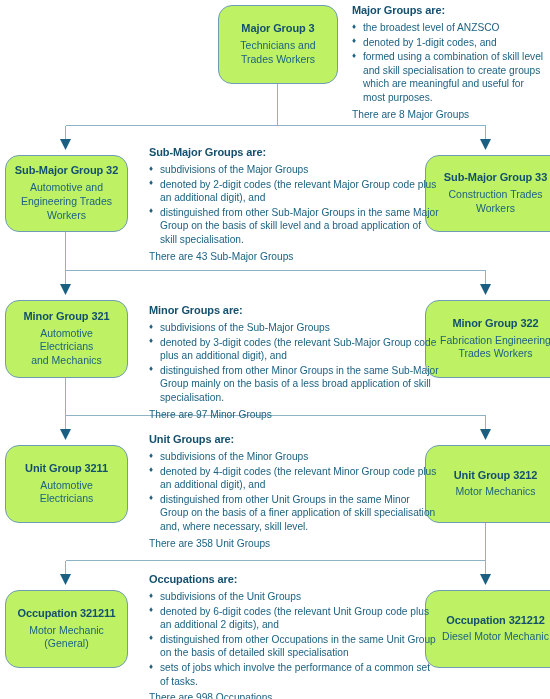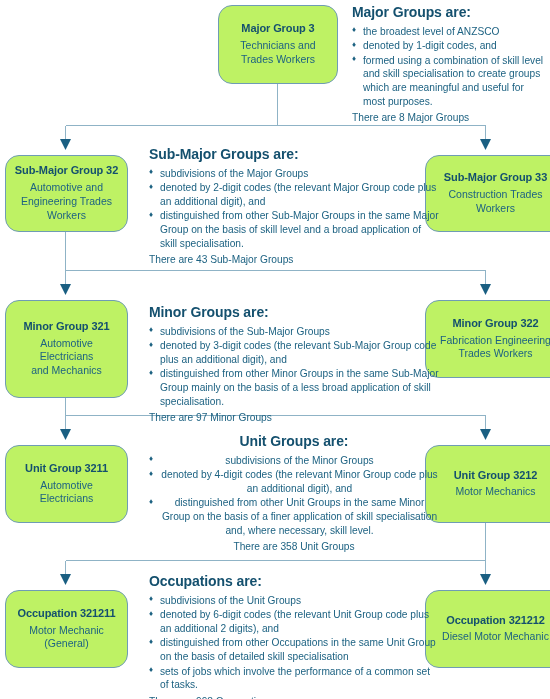--- a/index.html
+++ b/index.html
@@ -59,21 +59,21 @@
   .node.right { left: 425px; width: 141px; }
 
   
   .desc {
     position: absolute;
     left: 149px;
     width: 290px;
   }
   .desc h3 {
     margin: 0 0 4px 0;
-    font-size: 14px;
+    font-size: 11px;
     font-weight: bold;
     color: #14506e;
     line-height: 1.2;
     letter-spacing: -0.1px;
   }
   .desc ul {
     list-style: none;
     margin: 0;
     padding: 0;
   }
@@ -188,21 +188,21 @@
         <span>denoted by 2-digit codes (the relevant Major Group code plus an additional digit), and</span>
       </li>
       <li>
         <span class="bullet">♦</span>
         <span>distinguished from other Sub-Major Groups in the same Major Group on the basis of skill level and a broad application of skill specialisation.</span>
       </li>
     </ul>
     <div class="total">There are 43 Sub-Major Groups</div>
   </div>
 
-  <div class="node left" style="top:300px; height:98px;">
+  <div class="node left" style="top:300px; height:78px;">
     <div class="node-code">Minor Group 321</div>
     <div class="node-title">
       <div>Automotive Electricians</div>
       <div>and Mechanics</div>
     </div>
   </div>
 
   <div class="node right" style="top:300px; height:78px;">
     <div class="node-code">Minor Group 322</div>
     <div class="node-title">
@@ -237,21 +237,21 @@
     </div>
   </div>
 
   <div class="node right" style="top:445px; height:78px;">
     <div class="node-code">Unit Group 3212</div>
     <div class="node-title">
       <div>Motor Mechanics</div>
     </div>
   </div>
 
-  <div class="desc" style="top:433px;text-align:center;">
+  <div class="desc" style="top:433px;">
     <h3>Unit Groups are:</h3>
     <ul>
       <li>
         <span class="bullet">♦</span>
         <span>subdivisions of the Minor Groups</span>
       </li>
       <li>
         <span class="bullet">♦</span>
         <span>denoted by 4-digit codes (the relevant Minor Group code plus an additional digit), and</span>
       </li>

